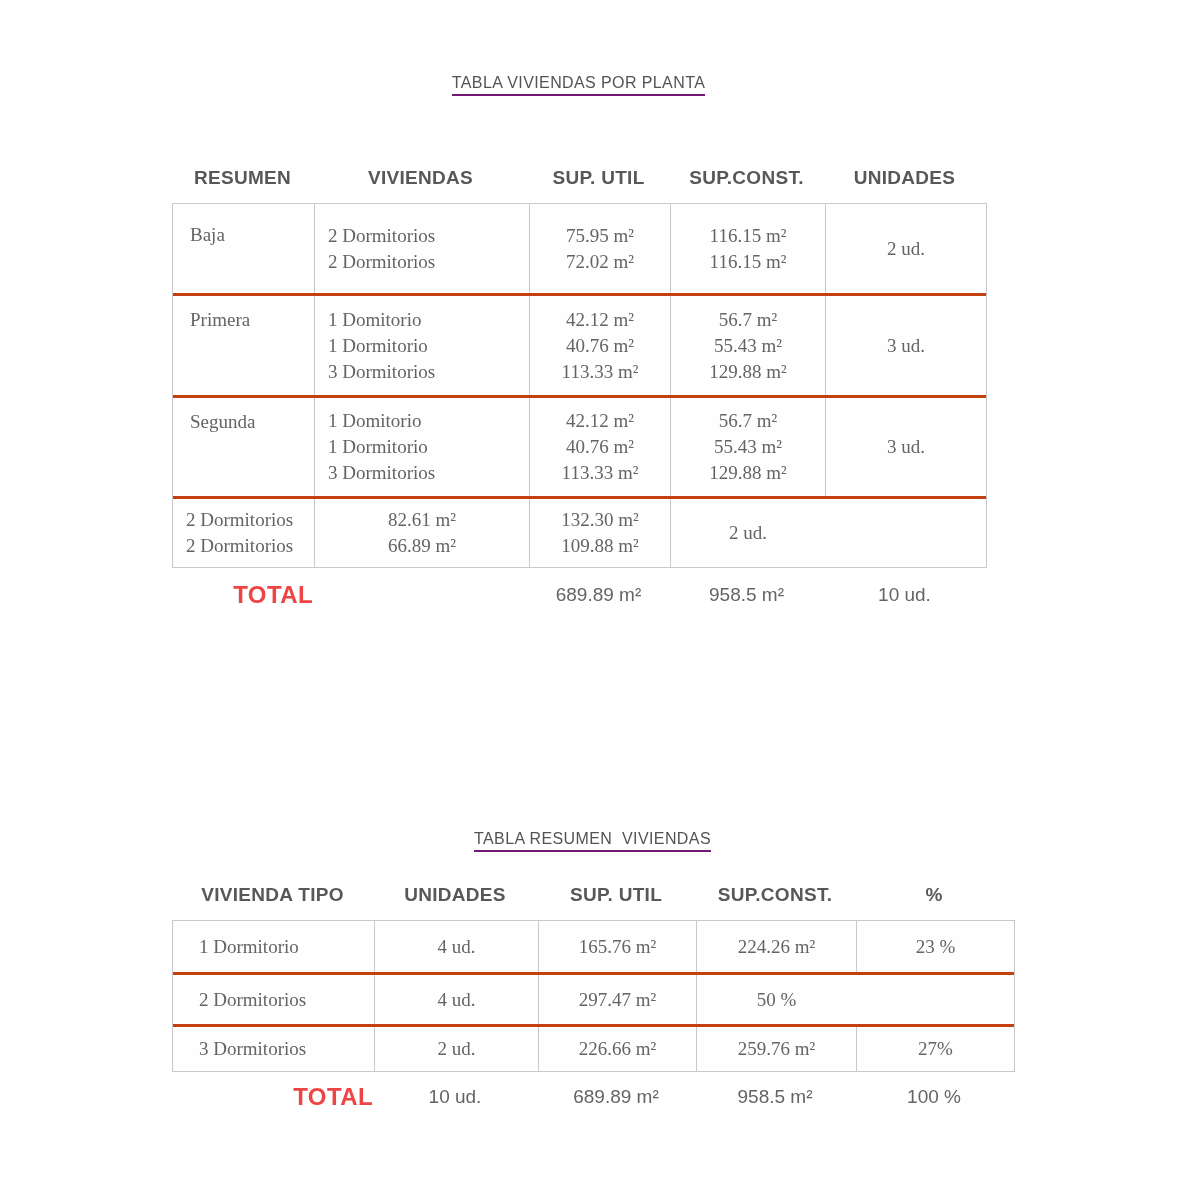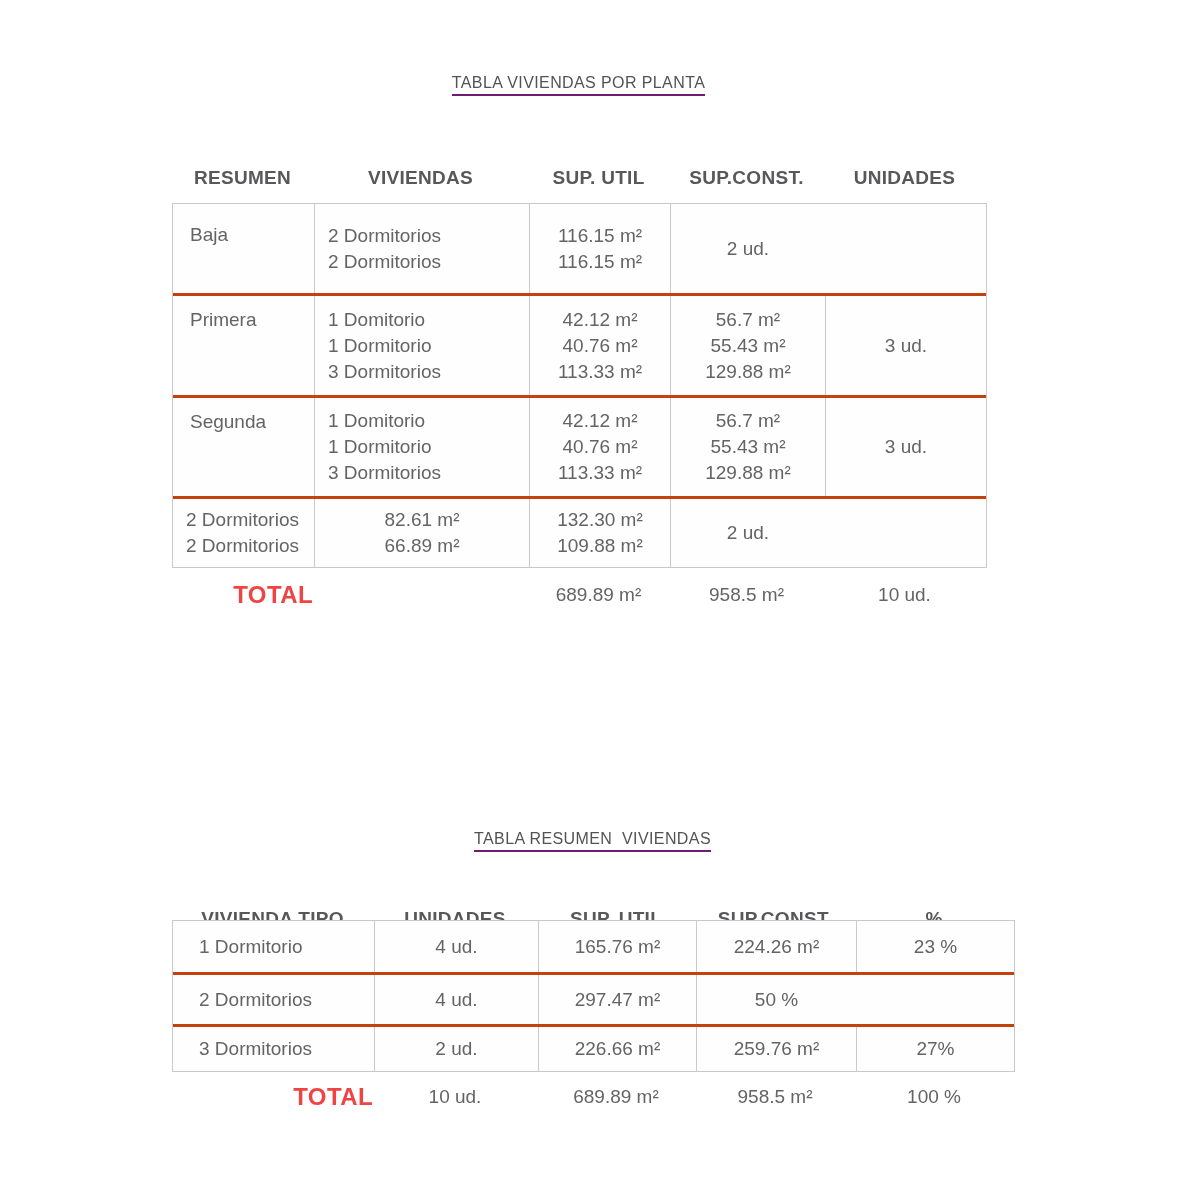--- a/index.html
+++ b/index.html
@@ -29,21 +29,21 @@
   .w2{width:841px;}
   
   .hdr-row{align-items:center;}
   .hdr-cell{
     text-align:center;
     font-size:19px;font-weight:bold;color:#58585a;
     letter-spacing:0.3px;
     white-space:pre;
   }
   
-  .tbl{border:1px solid #c9c9c9;background:#fefefe;}
+  .tbl{border:1px solid #c9c9c9;background:#fefefe;font-family:Liberation Serif, serif;}
   .trow{box-sizing:border-box;}
   .trow + .trow{border-top:3px solid #c2410c;}
   .tcell{
     display:flex;flex-direction:column;
     justify-content:center;align-items:center;
     font-size:19px;line-height:26px;
     box-sizing:border-box;
     overflow:hidden;
   }
   .tcell + .tcell{border-left:1px solid #c9c9c9;}
@@ -73,21 +73,21 @@
     padding-left:15px;
     text-align:right;
   }
   .total-val{text-align:center;font-size:19px;color:#646464;white-space:pre;}
   
   .pos-title1{top:74px;}
   .pos-hdr1{top:167px;}
   .pos-tbl1{top:203px;}
   .pos-tot1{top:580px;}
   .pos-title2{top:830px;}
-  .pos-hdr2{top:884px;margin-top:24px;}
+  .pos-hdr2{top:884px;}
   .pos-tbl2{top:920px;}
   .pos-tot2{top:1082px;}
 </style>
 </head>
 <body>
 
 <div class="page">
 
   <div class="abs w1 title-wrap pos-title1">
     <span class="title-text">TABLA VIVIENDAS POR PLANTA</span>
@@ -105,20 +105,24 @@
 
     <div class="grid1 trow r1">
       <div class="tcell planta-cell">
         <span class="cell-line">Baja</span>
       </div>
       <div class="tcell viv-cell">
         <span class="cell-line">2 Dormitorios</span>
         <span class="cell-line">2 Dormitorios</span>
       </div>
       <div class="tcell">
+        <span class="cell-line">75.95 m²</span>
+        <span class="cell-line">72.02 m²</span>
+      </div>
+      <div class="tcell">
         <span class="cell-line">116.15 m²</span>
         <span class="cell-line">116.15 m²</span>
       </div>
       <div class="tcell">
         <span class="cell-line">2 ud.</span>
       </div>
     </div>
 
     <div class="grid1 trow r2">
       <div class="tcell planta-cell">

